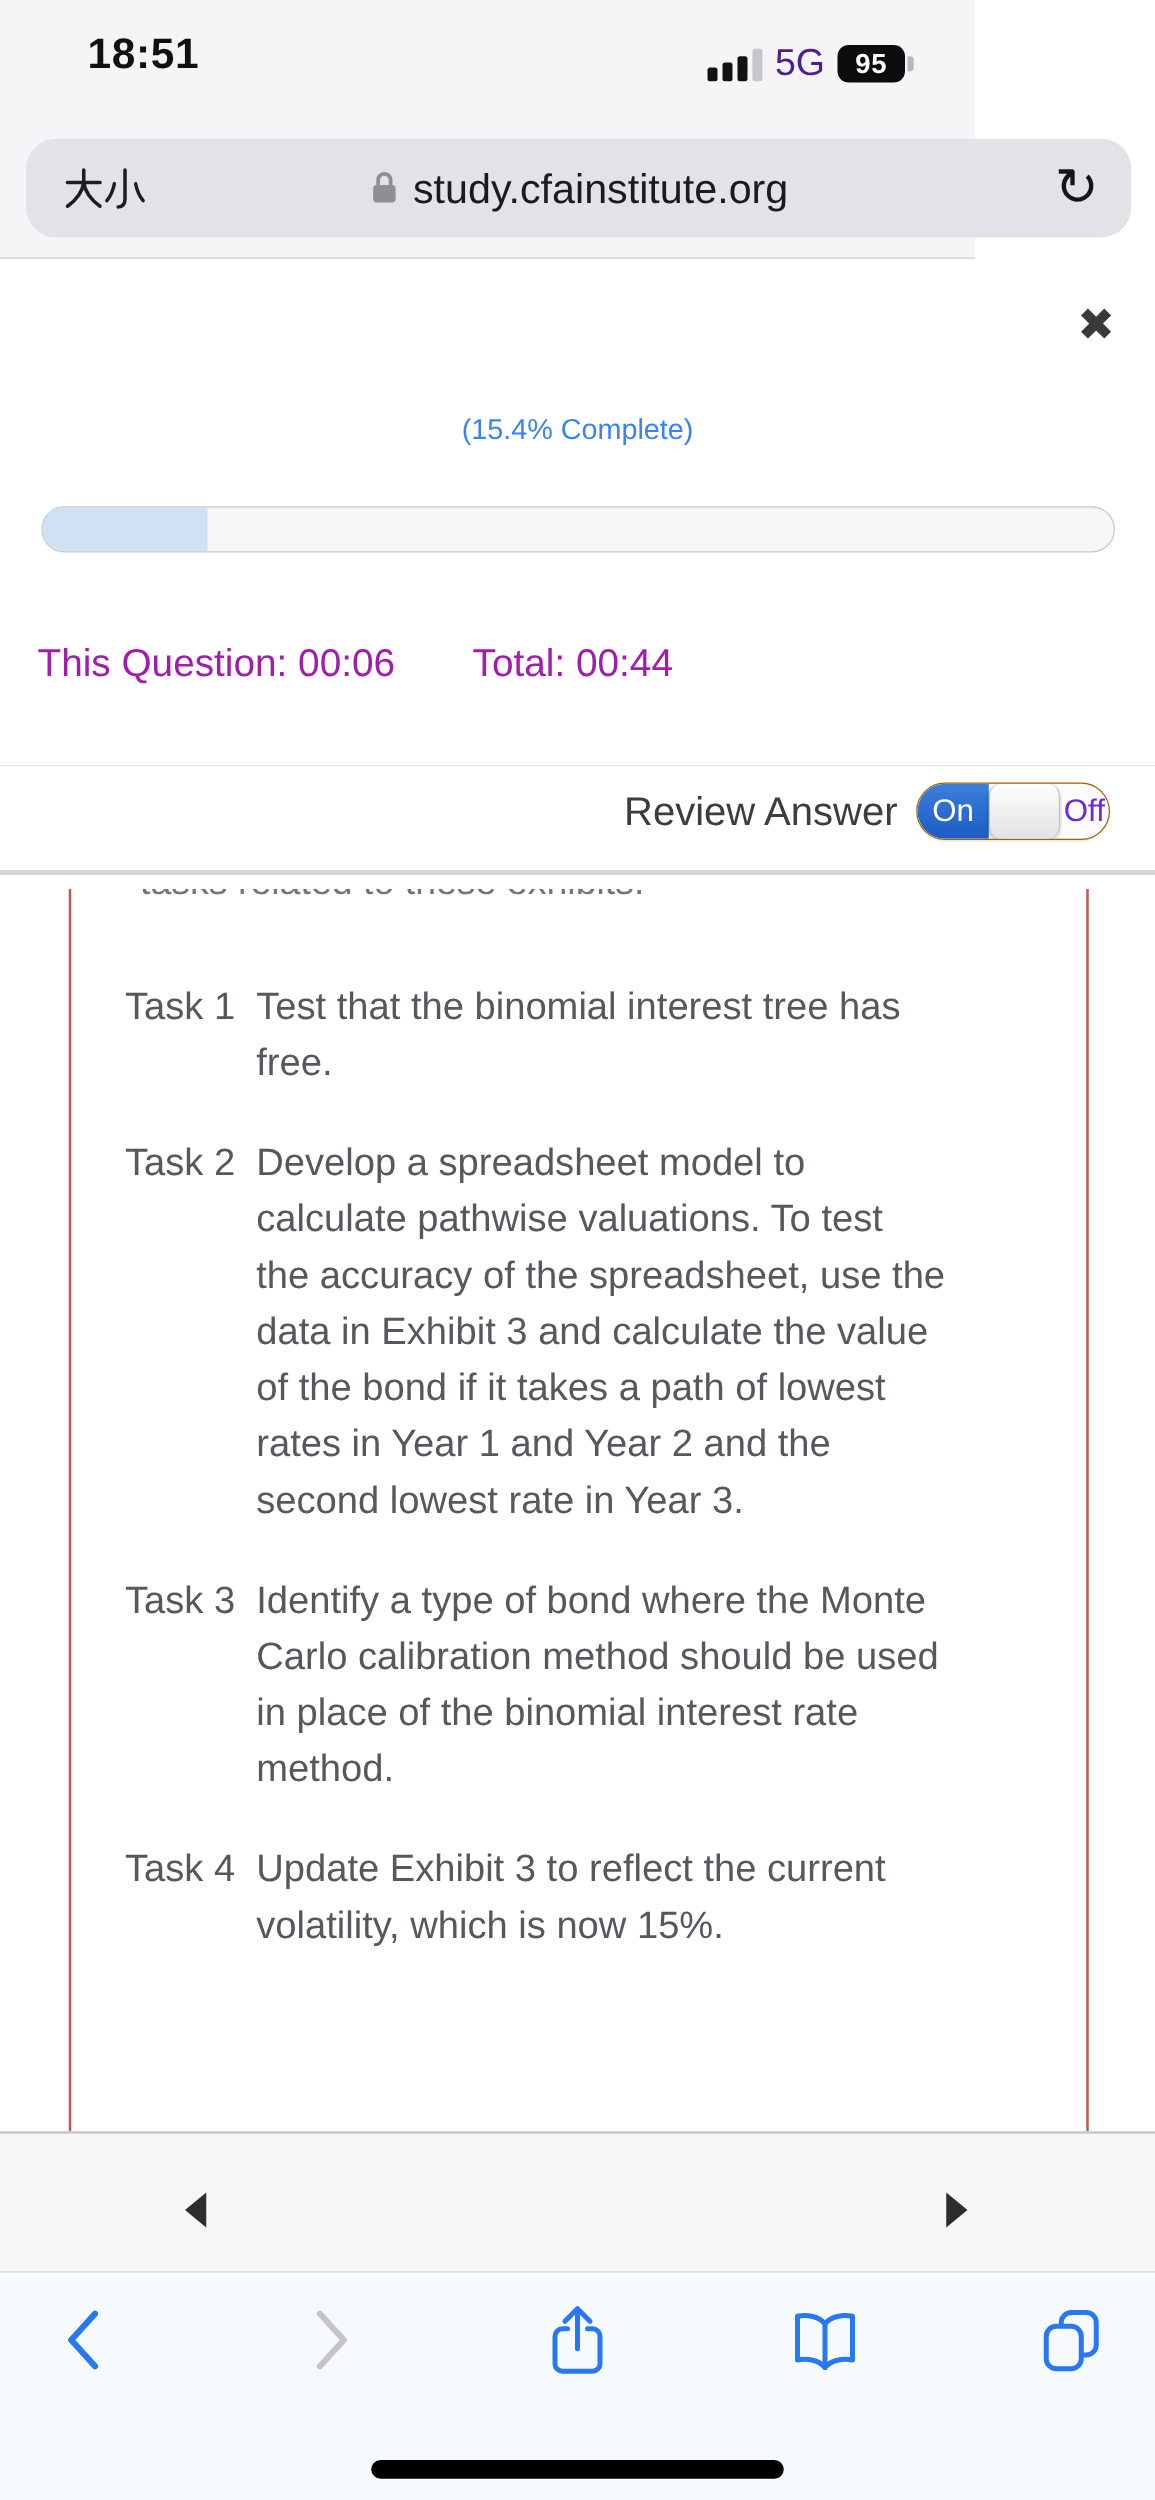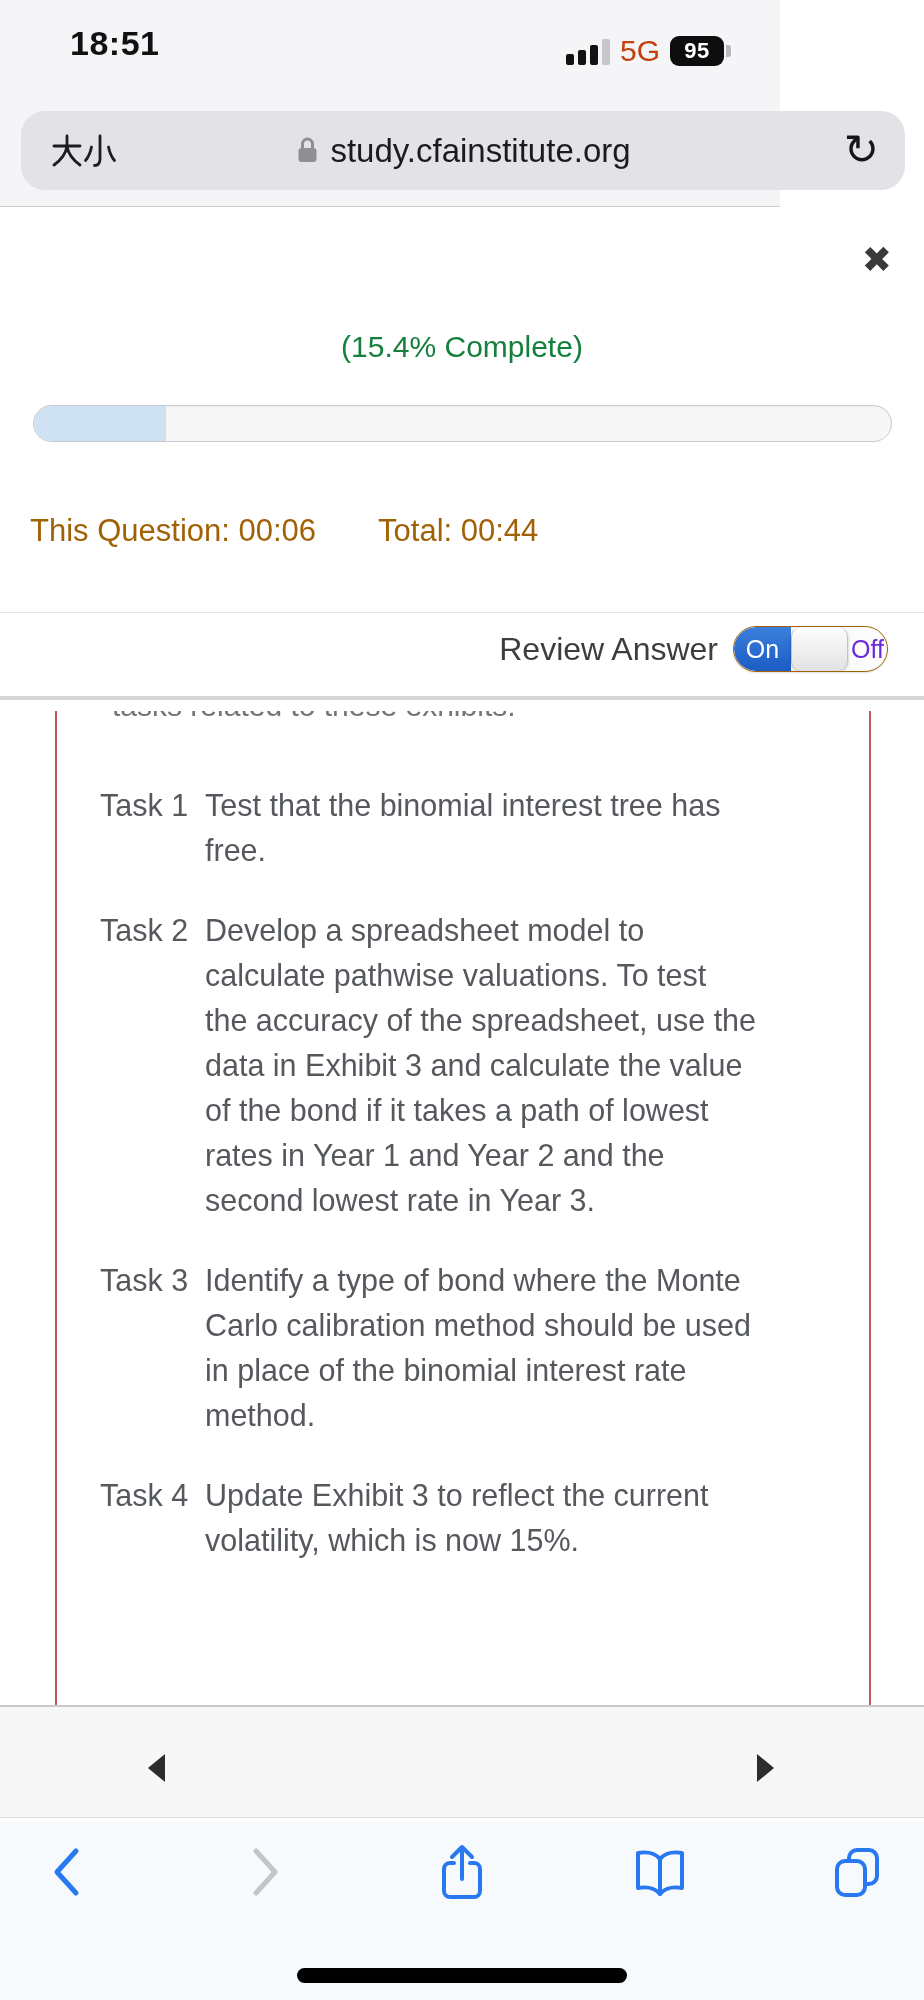--- a/index.html
+++ b/index.html
@@ -9,35 +9,35 @@
     background:#ffffff;font-family:"Liberation Sans","DejaVu Sans",sans-serif;
   }
   
   .top-chrome{position:absolute;left:0;top:0;width:780px;height:207px;background:#f5f4f6;border-bottom:1px solid #cdcdd0;}
   .status-time{position:absolute;left:70px;top:24px;font-size:34px;font-weight:700;color:#111113;letter-spacing:.5px;}
   .status-right{position:absolute;right:56px;top:34px;display:flex;align-items:center;gap:10px;}
   .sig{display:flex;align-items:flex-end;gap:4px;height:28px;}
   .sig i{display:block;width:8px;border-radius:2px;background:#121214;}
   .sig i.b1{height:11px}.sig i.b2{height:15px}.sig i.b3{height:20px}
   .sig i.b4{height:26px;background:#c7c7cb;}
-  .net-label{font-size:30px;color:#c2410c;font-weight:500;}
+  .net-label{font-size:30px;color:#4c1d95;font-weight:500;}
   .battery{position:relative;width:54px;height:30px;background:#0d0d0f;border-radius:9px;display:flex;align-items:center;justify-content:center;}
   .battery span{color:#fff;font-size:22px;font-weight:700;letter-spacing:.5px;text-align:right;}
   .battery .tip{position:absolute;right:-7px;top:9px;width:5px;height:12px;background:#b9b9bd;border-radius:0 3px 3px 0;}
   .url-pill{position:absolute;left:21px;top:111px;width:884px;height:79px;background:#e3e2e7;border-radius:24px;text-decoration:underline;}
   .textsize-btn{position:absolute;left:30px;top:21px;}
   .url-center{position:absolute;left:0;right:0;top:0;height:79px;display:flex;align-items:center;justify-content:center;gap:10px;}
   .url-domain{font-size:33px;color:#1b1b1d;}
   .reload-btn{position:absolute;right:26px;top:14px;font-size:42px;color:#161618;line-height:50px;}
   
   .close-btn{position:absolute;right:32px;top:240px;font-size:36px;color:#3a3a3c;line-height:40px;}
-  .progress-label{position:absolute;left:0;right:0;top:330px;text-align:center;font-size:30px;color:#15803d;}
+  .progress-label{position:absolute;left:0;right:0;top:330px;text-align:center;font-size:23px;color:#3b82f6;}
   .progress-track{position:absolute;left:33px;top:405px;width:859px;height:37px;background:#f7f7f8;border:1px solid #c9c9cd;border-radius:19px;overflow:hidden;box-shadow:inset 0 1px 2px rgba(0,0,0,.04);}
   .progress-fill{height:100%;background:#cfe2f3;border-radius:19px 0 0 19px;}
-  .timer-row{position:absolute;left:30px;top:513px;font-size:31px;color:#a16207;display:flex;gap:62px;}
+  .timer-row{position:absolute;left:30px;top:513px;font-size:31px;color:#a21caf;display:flex;gap:62px;}
   .divider{position:absolute;left:0;width:924px;background:#e3e3e5;height:1px;}
   .review-row{position:absolute;left:0;top:626px;width:924px;height:48px;}
   .review-label{position:absolute;right:206px;top:5px;font-size:32px;color:#3d3d40;}
   .toggle{position:absolute;right:36px;top:0;width:155px;height:46px;border:1px solid #a16207;border-radius:23px;background:#fbfbfc;box-shadow:0 1px 2px rgba(0,0,0,.12);display:flex;overflow:hidden;}
   .toggle-on{width:57px;height:100%;background:linear-gradient(180deg,#3b7fdb,#1c5cc4);color:#fff;font-size:25px;display:flex;align-items:center;justify-content:center;border-radius:22px 0 0 22px;}
   .toggle-handle{width:57px;height:100%;background:linear-gradient(180deg,#fefefe,#e2e2e4);border-left:1px solid #c2c2c5;border-right:1px solid #c2c2c5;border-radius:10px;box-shadow:0 1px 3px rgba(0,0,0,.25);}
   .toggle-off{flex:1;display:flex;align-items:center;justify-content:center;font-size:25px;color:#6d28d9;}
   .thick-divider{position:absolute;left:0;width:924px;height:4px;background:#d6d6d8;}
   
   .content{position:absolute;left:0;top:700px;width:924px;height:1005px;background:#ffffff;overflow:hidden;margin-top:11px;}

